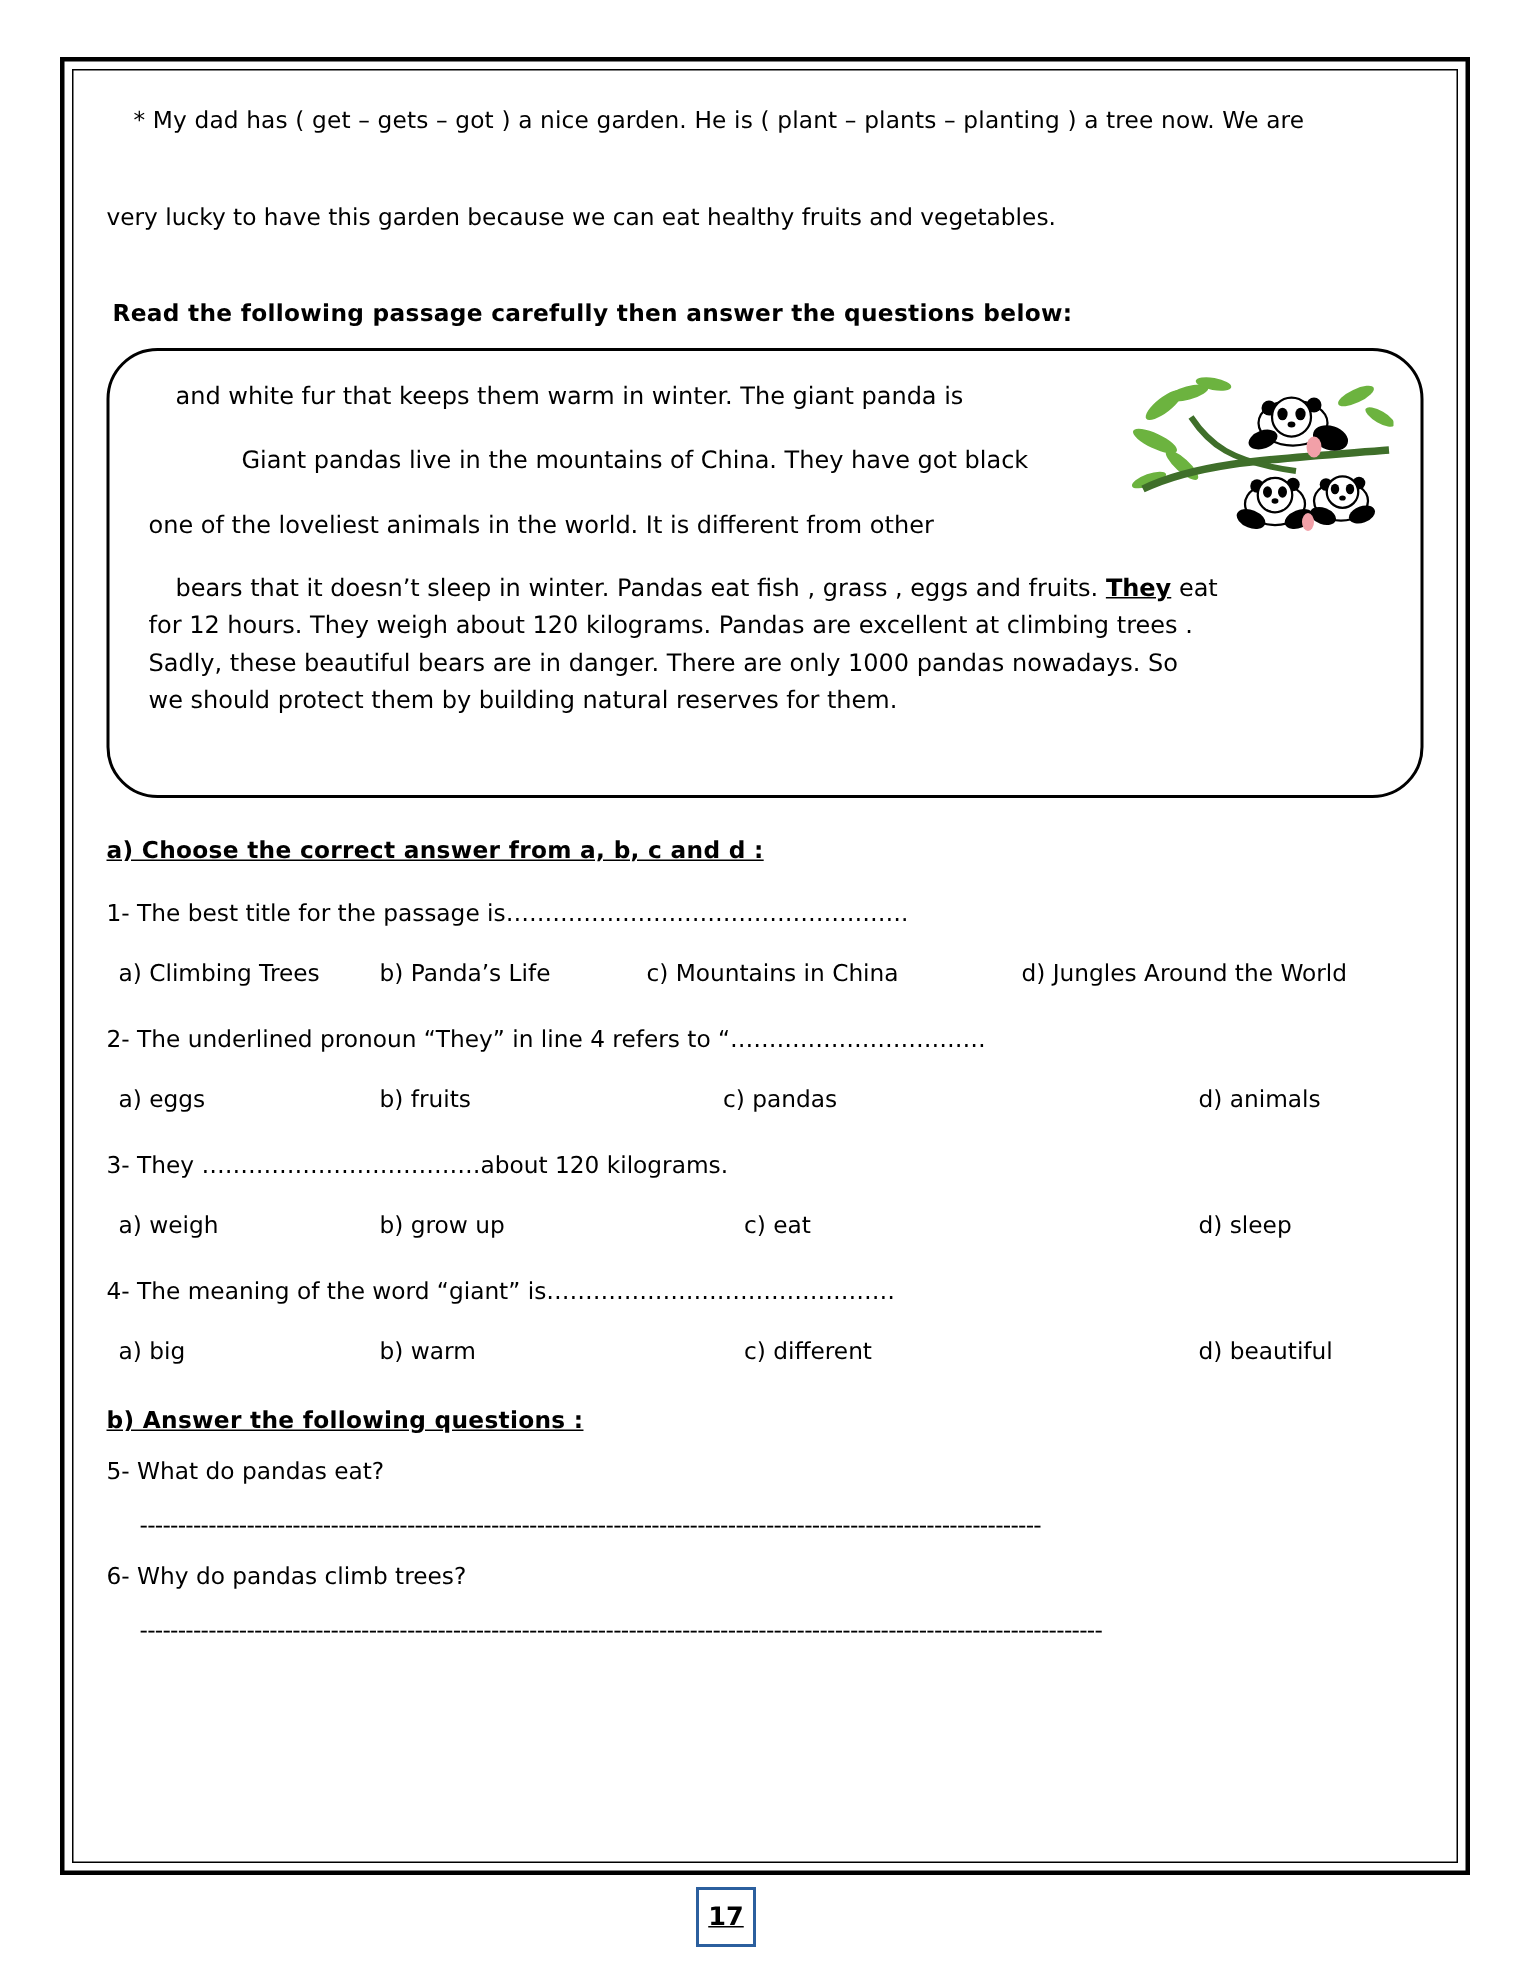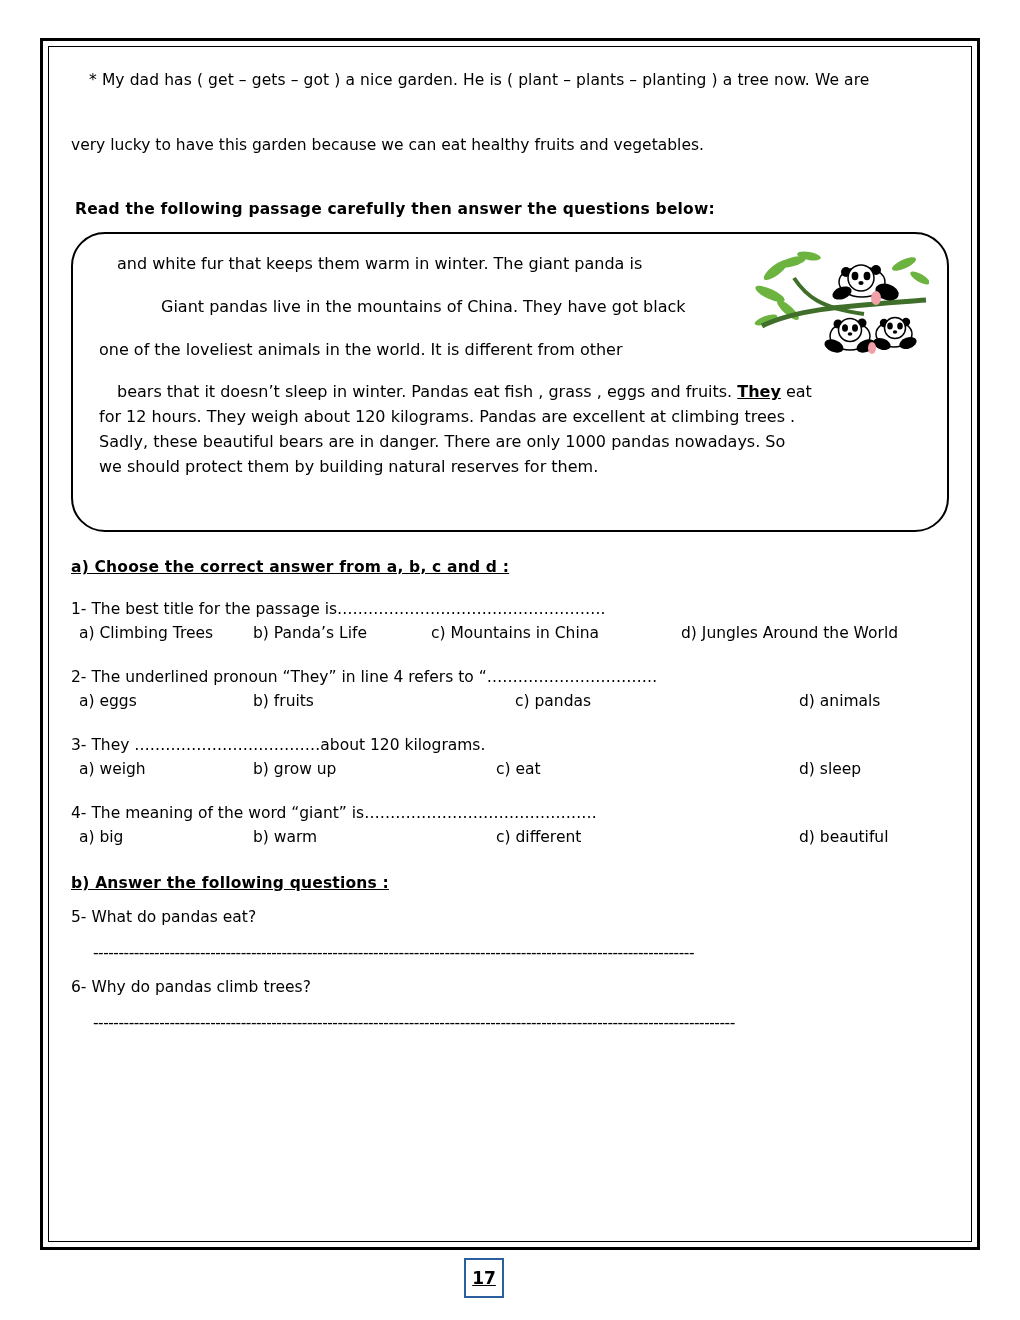--- a/index.html
+++ b/index.html
@@ -97,21 +97,21 @@
     text-decoration: underline;
     margin-top: 26px;
     letter-spacing: .2px;
   }
   .qline {
     font-size: 15.5px;
     margin-top: 24px;
   }
   .opts {
     font-size: 15.5px;
-    margin-top: 6px;
+    margin-top: 22px;
     padding-left: 8px;
     position: relative;
     height: 20px;
   }
   .opts span {
     position: absolute;
     white-space: nowrap;
   }
   .answer-rule {
     font-size: 15.5px;
@@ -223,21 +223,21 @@
       <span style="left:8px">a) Climbing Trees</span>
       <span style="left:182px">b) Panda’s Life</span>
       <span style="left:360px">c) Mountains in China</span>
       <span style="left:610px">d) Jungles Around the World</span>
     </div>
 
     <div class="qline">2- The underlined pronoun “They” in line 4  refers to “……………………………</div>
     <div class="opts">
       <span style="left:8px">a) eggs</span>
       <span style="left:182px">b) fruits</span>
-      <span style="left:444px">c) pandas</span>
+      <span style="left:411px">c) pandas</span>
       <span style="left:728px">d) animals</span>
     </div>
 
     <div class="qline">3- They ………………………………about 120 kilograms.</div>
     <div class="opts">
       <span style="left:8px">a) weigh</span>
       <span style="left:182px">b) grow up</span>
       <span style="left:425px">c) eat</span>
       <span style="left:728px">d) sleep</span>
     </div>

